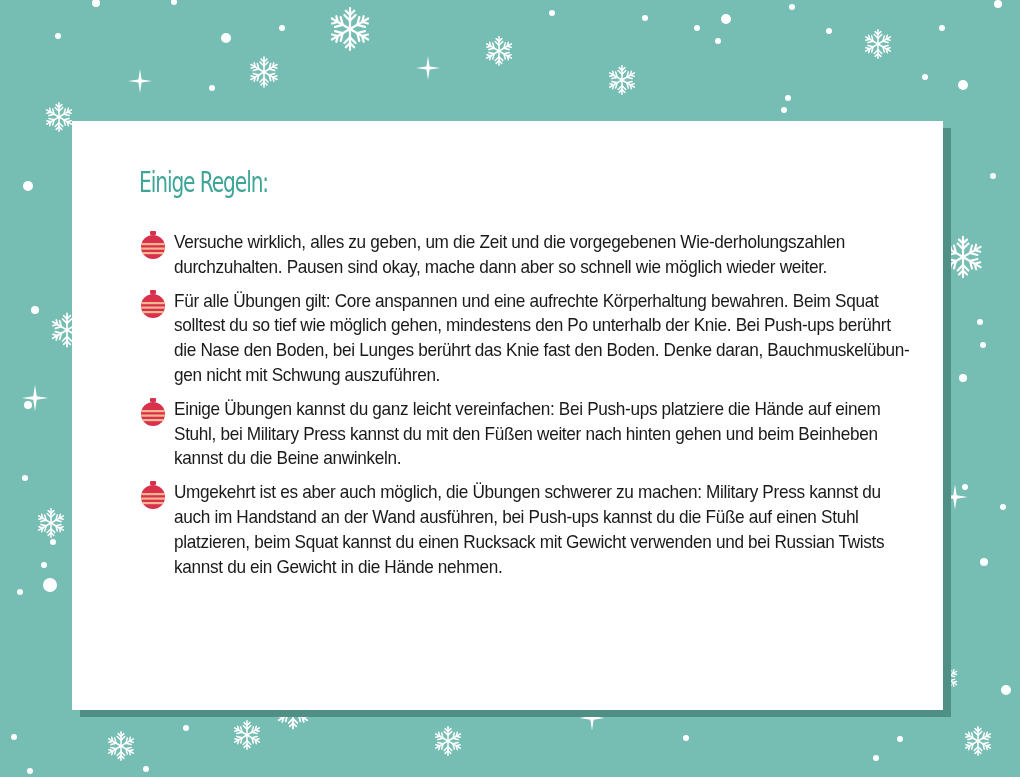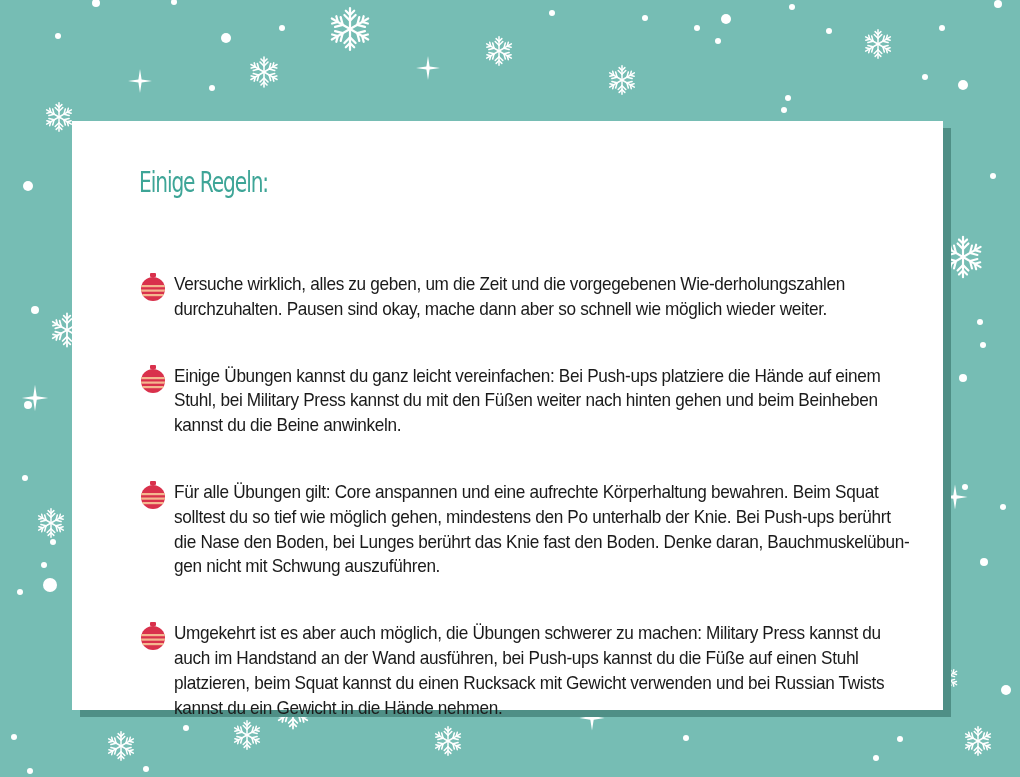--- a/index.html
+++ b/index.html
@@ -18,21 +18,21 @@
     background: #ffffff;
   }
   .title {
     position: absolute; left: 139px; top: 166px;
     font-family: "DejaVu Sans", sans-serif;
     font-size: 28px; font-weight: normal; letter-spacing: -1.5px;
     transform: scaleX(0.72); transform-origin: left top;
     color: #3ea597; margin: 0;
   }
   .rules { position: absolute; left: 139px; top: 230px; width: 760px; margin: 0; padding: 0; list-style: none; }
-  .rule { position: relative; padding-left: 35px; margin-bottom: 9px; margin-top: 42px; }
+  .rule { position: relative; padding-left: 35px; margin-bottom: 9px; }
   .rule-text {
     font-family: "Liberation Sans", sans-serif;
     font-size: 18.4px; line-height: 24.8px; color: #1a1a1a;
     letter-spacing: -0.35px; display: block;
     transform: scaleX(0.935); transform-origin: left top; width: 790px;
   }
   .bullet { position: absolute; left: 0; top: 0; width: 28px; height: 30px; }
 </style>
 </head>
 <body>
@@ -146,45 +146,45 @@
         <rect x="0" y="17.5" width="28" height="2.2"></rect>
         <rect x="0" y="22" width="28" height="2.2"></rect>
       </g>
     </svg>
     <span class="rule-text">Versuche wirklich, alles zu geben, um die Zeit und die vorgegebenen Wie-derholungszahlen durchzuhalten. Pausen sind okay, mache dann aber so schnell wie möglich wieder weiter.</span>
   </li>
   <li class="rule">
     <svg class="bullet" viewBox="0 0 28 30">
       <rect x="11" y="1" width="6" height="4" rx="1" fill="#d9314c"></rect>
       <circle cx="14" cy="17" r="12" fill="#d9314c"></circle>
+      <clipPath id="oc2">
+          <circle cx="14" cy="17" r="12"></circle>
+        </clipPath>
+      <g clip-path="url(#oc2)" fill="#f4b78f">
+        <rect x="0" y="13" width="28" height="2.2"></rect>
+        <rect x="0" y="17.5" width="28" height="2.2"></rect>
+        <rect x="0" y="22" width="28" height="2.2"></rect>
+      </g>
+    </svg>
+    <span class="rule-text">Für alle Übungen gilt: Core anspannen und eine aufrechte Körperhaltung bewahren. Beim Squat solltest du so tief wie möglich gehen, mindestens den Po unterhalb der Knie. Bei Push-ups berührt die Nase den Boden, bei Lunges berührt das Knie fast den Boden. Denke daran, Bauchmuskelübun-gen nicht mit Schwung auszuführen.</span>
+  </li>
+  <li class="rule">
+    <svg class="bullet" viewBox="0 0 28 30">
+      <rect x="11" y="1" width="6" height="4" rx="1" fill="#d9314c"></rect>
+      <circle cx="14" cy="17" r="12" fill="#d9314c"></circle>
       <clipPath id="oc3">
           <circle cx="14" cy="17" r="12"></circle>
         </clipPath>
       <g clip-path="url(#oc3)" fill="#f4b78f">
         <rect x="0" y="13" width="28" height="2.2"></rect>
         <rect x="0" y="17.5" width="28" height="2.2"></rect>
         <rect x="0" y="22" width="28" height="2.2"></rect>
       </g>
     </svg>
     <span class="rule-text">Einige Übungen kannst du ganz leicht vereinfachen: Bei Push-ups platziere die Hände auf einem Stuhl, bei Military Press kannst du mit den Füßen weiter nach hinten gehen und beim Beinheben kannst du die Beine anwinkeln.</span>
-  </li>
-  <li class="rule">
-    <svg class="bullet" viewBox="0 0 28 30">
-      <rect x="11" y="1" width="6" height="4" rx="1" fill="#d9314c"></rect>
-      <circle cx="14" cy="17" r="12" fill="#d9314c"></circle>
-      <clipPath id="oc2">
-          <circle cx="14" cy="17" r="12"></circle>
-        </clipPath>
-      <g clip-path="url(#oc2)" fill="#f4b78f">
-        <rect x="0" y="13" width="28" height="2.2"></rect>
-        <rect x="0" y="17.5" width="28" height="2.2"></rect>
-        <rect x="0" y="22" width="28" height="2.2"></rect>
-      </g>
-    </svg>
-    <span class="rule-text">Für alle Übungen gilt: Core anspannen und eine aufrechte Körperhaltung bewahren. Beim Squat solltest du so tief wie möglich gehen, mindestens den Po unterhalb der Knie. Bei Push-ups berührt die Nase den Boden, bei Lunges berührt das Knie fast den Boden. Denke daran, Bauchmuskelübun-gen nicht mit Schwung auszuführen.</span>
   </li>
   <li class="rule">
     <svg class="bullet" viewBox="0 0 28 30">
       <rect x="11" y="1" width="6" height="4" rx="1" fill="#d9314c"></rect>
       <circle cx="14" cy="17" r="12" fill="#d9314c"></circle>
       <clipPath id="oc4">
           <circle cx="14" cy="17" r="12"></circle>
         </clipPath>
       <g clip-path="url(#oc4)" fill="#f4b78f">
         <rect x="0" y="13" width="28" height="2.2"></rect>

